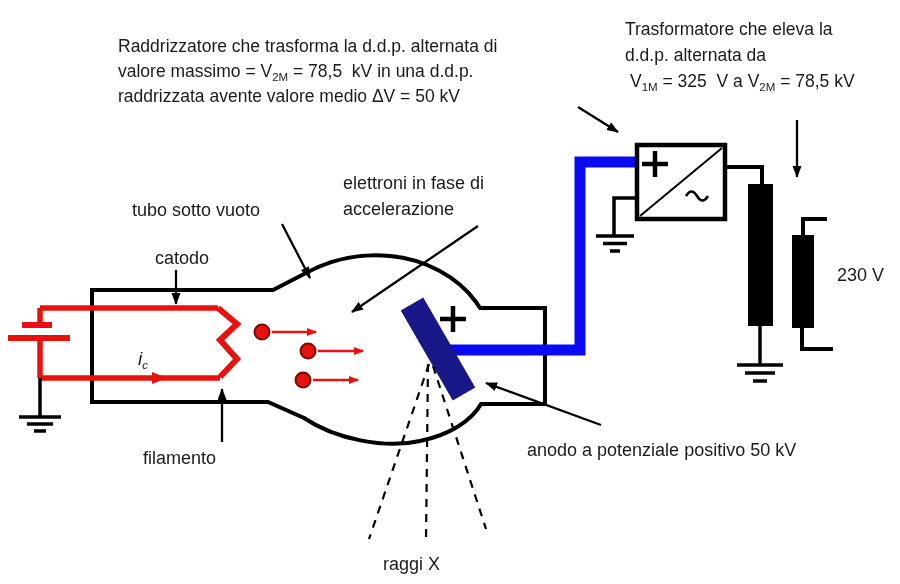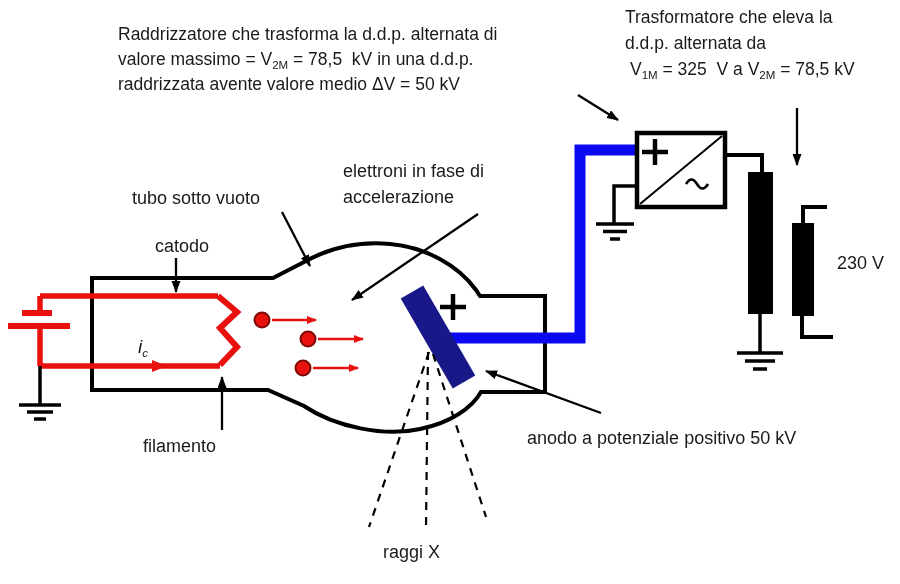--- a/index.html
+++ b/index.html
@@ -1,17 +1,17 @@
 <!DOCTYPE html>
 <html><head>
 <meta charset="utf-8">
 <style>
   html,body{margin:0;padding:0;background:#ffffff;}
   .stage{position:relative;width:900px;height:563px;background:#ffffff;overflow:hidden;
-         font-family:"Liberation Sans", sans-serif;}
+         font-family:"Liberation Sans", sans-serif;margin-top:12px;}
   svg text{white-space:pre;fill:#1a1a1a;font-family:"Liberation Sans", sans-serif;}
   .note{font-size:17.5px;}
   .lbl{font-size:18px;}
   .sub{font-size:11.5px;}
   .ital{font-style:italic;font-size:19px;}
 </style>
 </head>
 <body>
 
 <div class="stage">

